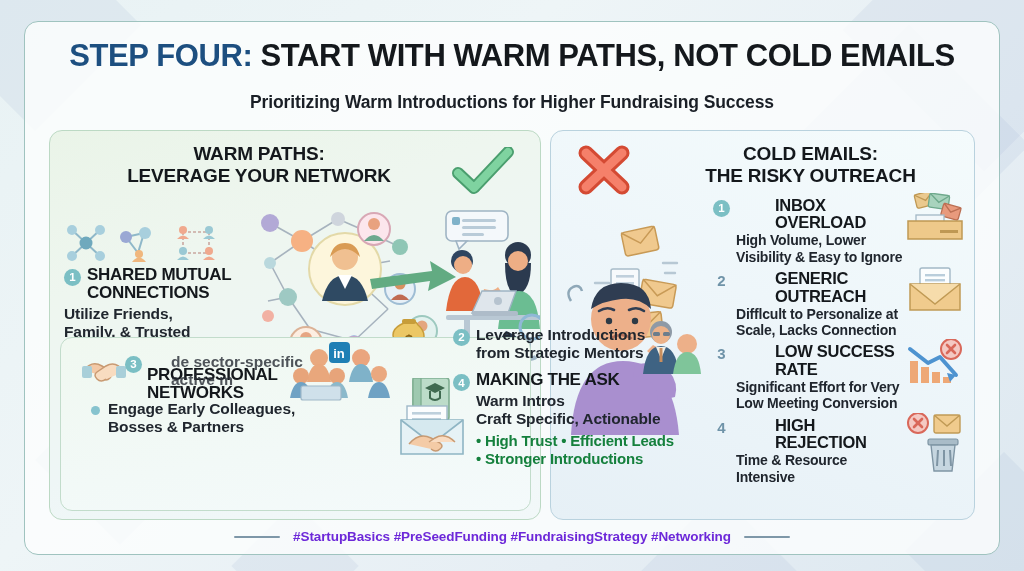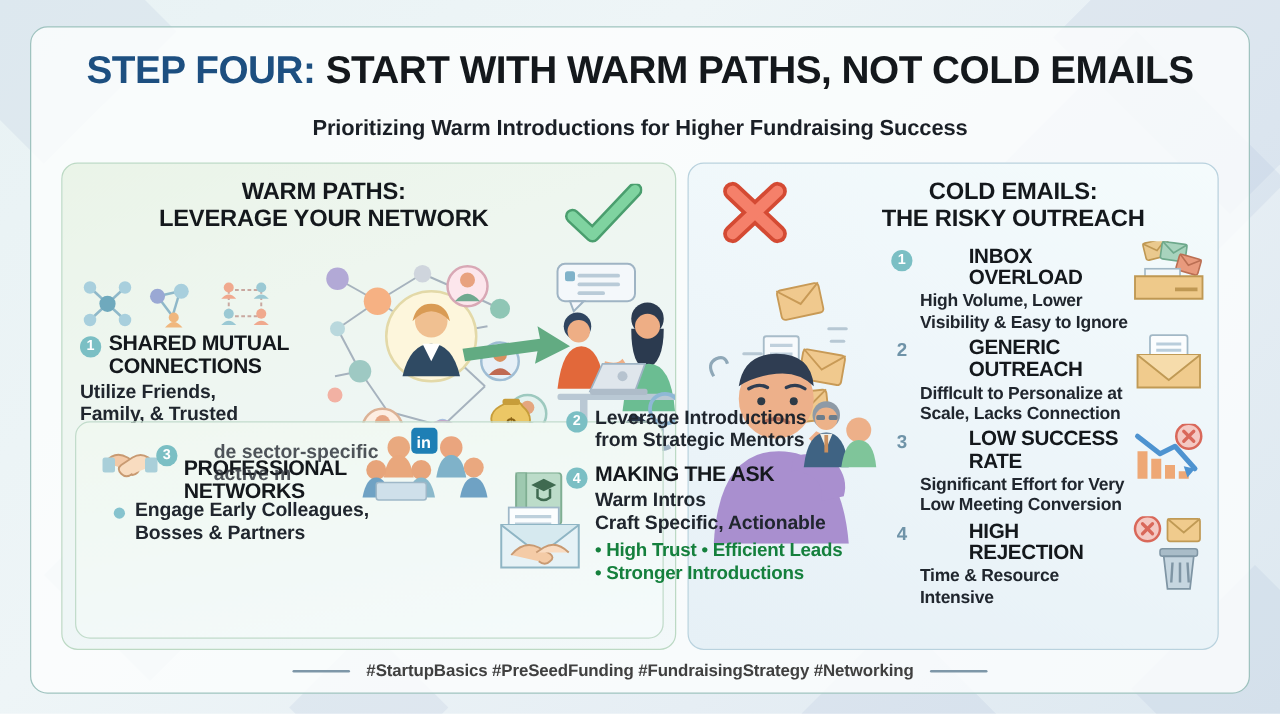--- a/index.html
+++ b/index.html
@@ -193,21 +193,21 @@
 
   .sad-illus { position: absolute; left: 14px; top: 74px; }
   .r-ico { position: absolute; right: 2px; top: -4px; }
 
   
   .footer {
     display: flex; align-items: center; justify-content: center; gap: 13px;
     padding-top: 9px;
   }
   .foot-line { width: 46px; height: 2px; background: #7e97a8; border-radius: 2px; }
-  .hashtags { font-size: 13.5px; font-weight: 600; color: #404040; letter-spacing: -0.1px; }
+  .hashtags { font-size: 13.5px; font-weight: 600; color: #6d28d9; letter-spacing: -0.1px; }
 </style>
 </head>
 <body>
 
 <div class="bg-deco">
   <div class="shp d1"></div>
     <div class="shp d2"></div>
     <div class="shp d3"></div>
   <div class="shp d4"></div>
     <div class="shp d5"></div>

